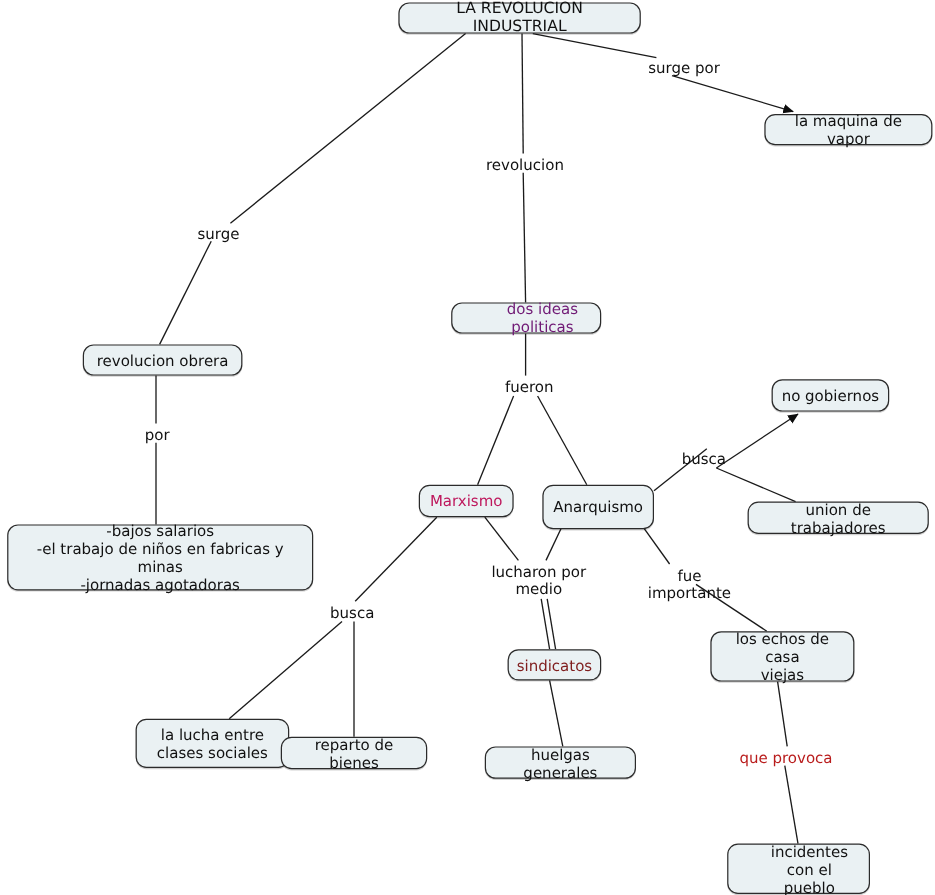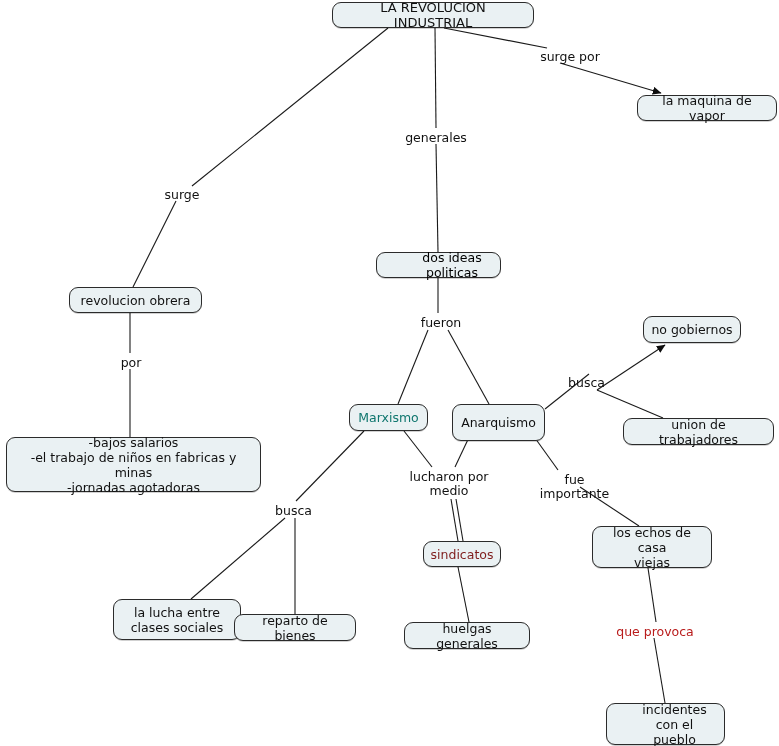--- a/index.html
+++ b/index.html
@@ -89,42 +89,42 @@
         <line x1="458" y1="567" x2="469" y2="622" stroke="#1a1a1a" stroke-width="1.1"></line>
         <line x1="530" y1="431" x2="558" y2="470" stroke="#1a1a1a" stroke-width="1.1"></line>
         <line x1="580" y1="487" x2="639" y2="526" stroke="#1a1a1a" stroke-width="1.1"></line>
         <line x1="648" y1="568" x2="656" y2="622" stroke="#1a1a1a" stroke-width="1.1"></line>
         <line x1="654" y1="638" x2="665" y2="703" stroke="#1a1a1a" stroke-width="1.1"></line>
       </g>
   </svg>
   <div id="node-layer">
       <div class="node title" style="left: 332px; top: 2px; width: 202px; height: 26px; background: rgb(234, 241, 243); border-color: rgb(43, 43, 43); color: rgb(17, 17, 17);">LA REVOLUCION INDUSTRIAL</div>
       <div class="node" style="left: 637px; top: 95px; width: 140px; height: 26px; background: rgb(234, 241, 243); border-color: rgb(43, 43, 43); color: rgb(17, 17, 17);">la maquina de vapor</div>
-      <div class="node" style="left: 376px; top: 252px; width: 125px; height: 26px; background: rgb(234, 241, 243); border-color: rgb(43, 43, 43); color: #000000; padding-left: 34px;">dos ideas politicas</div>
+      <div class="node" style="left: 376px; top: 252px; width: 125px; height: 26px; background: rgb(234, 241, 243); border-color: rgb(43, 43, 43); color: #701a75; padding-left: 34px;">dos ideas politicas</div>
       <div class="node" style="left: 69px; top: 287px; width: 133px; height: 26px; background: rgb(234, 241, 243); border-color: rgb(43, 43, 43); color: rgb(17, 17, 17);">revolucion obrera</div>
       <div class="node" style="left: 6px; top: 437px; width: 255px; height: 55px; background: rgb(234, 241, 243); border-color: rgb(43, 43, 43); color: rgb(17, 17, 17);">-bajos salarios
 -el trabajo de niños en fabricas y minas
 -jornadas agotadoras</div>
-      <div class="node" style="left: 349px; top: 404px; width: 79px; height: 27px; background: rgb(234, 241, 243); border-color: rgb(43, 43, 43); color: #0f766e;">Marxismo</div>
+      <div class="node" style="left: 349px; top: 404px; width: 79px; height: 27px; background: rgb(234, 241, 243); border-color: rgb(43, 43, 43); color: #be185d;">Marxismo</div>
       <div class="node" style="left: 452px; top: 404px; width: 93px; height: 37px; background: rgb(234, 241, 243); border-color: rgb(43, 43, 43); color: rgb(17, 17, 17);">Anarquismo</div>
       <div class="node" style="left: 643px; top: 316px; width: 98px; height: 27px; background: rgb(234, 241, 243); border-color: rgb(43, 43, 43); color: rgb(17, 17, 17);">no gobiernos</div>
       <div class="node" style="left: 623px; top: 418px; width: 151px; height: 27px; background: rgb(234, 241, 243); border-color: rgb(43, 43, 43); color: rgb(17, 17, 17);">union de trabajadores</div>
       <div class="node" style="left: 423px; top: 541px; width: 78px; height: 26px; background: rgb(234, 241, 243); border-color: rgb(43, 43, 43); color: #7f1d1d;">sindicatos</div>
       <div class="node" style="left: 404px; top: 622px; width: 126px; height: 27px; background: rgb(234, 241, 243); border-color: rgb(43, 43, 43); color: rgb(17, 17, 17);">huelgas generales</div>
       <div class="node" style="left: 113px; top: 599px; width: 128px; height: 41px; background: rgb(234, 241, 243); border-color: rgb(43, 43, 43); color: rgb(17, 17, 17);">la lucha entre
 clases sociales</div>
       <div class="node" style="left: 234px; top: 614px; width: 122px; height: 27px; background: rgb(234, 241, 243); border-color: rgb(43, 43, 43); color: rgb(17, 17, 17);">reparto de bienes</div>
       <div class="node" style="left: 592px; top: 526px; width: 120px; height: 42px; background: rgb(234, 241, 243); border-color: rgb(43, 43, 43); color: rgb(17, 17, 17);">los echos de casa
 viejas</div>
       <div class="node" style="left: 606px; top: 703px; width: 119px; height: 42px; background: rgb(234, 241, 243); border-color: rgb(43, 43, 43); color: rgb(17, 17, 17); padding-left: 25px;">incidentes con el
 pueblo</div>
     </div>
   <div id="label-layer">
       <div class="linklabel" style="left: 538px; top: 50px; width: 64px; color: rgb(17, 17, 17);">surge por</div>
-      <div class="linklabel" style="left: 405px; top: 131px; width: 62px; color: rgb(17, 17, 17);">generales</div>
+      <div class="linklabel" style="left: 405px; top: 131px; width: 62px; color: rgb(17, 17, 17);">revolucion</div>
       <div class="linklabel" style="left: 163px; top: 188px; width: 38px; color: rgb(17, 17, 17);">surge</div>
       <div class="linklabel" style="left: 119px; top: 356px; width: 24px; color: rgb(17, 17, 17);">por</div>
       <div class="linklabel" style="left: 419px; top: 316px; width: 44px; color: rgb(17, 17, 17);">fueron</div>
       <div class="linklabel" style="left: 566px; top: 376px; width: 41px; color: rgb(17, 17, 17);">busca</div>
       <div class="linklabel" style="left: 273px; top: 504px; width: 41px; color: rgb(17, 17, 17);">busca</div>
       <div class="linklabel" style="left: 406px; top: 470px; width: 86px; color: rgb(17, 17, 17);">lucharon por
 medio</div>
       <div class="linklabel" style="left: 528px; top: 473px; width: 93px; color: rgb(17, 17, 17);">fue importante</div>
       <div class="linklabel" style="left: 615px; top: 625px; width: 80px; color: #b91c1c;">que provoca</div>
     </div>

